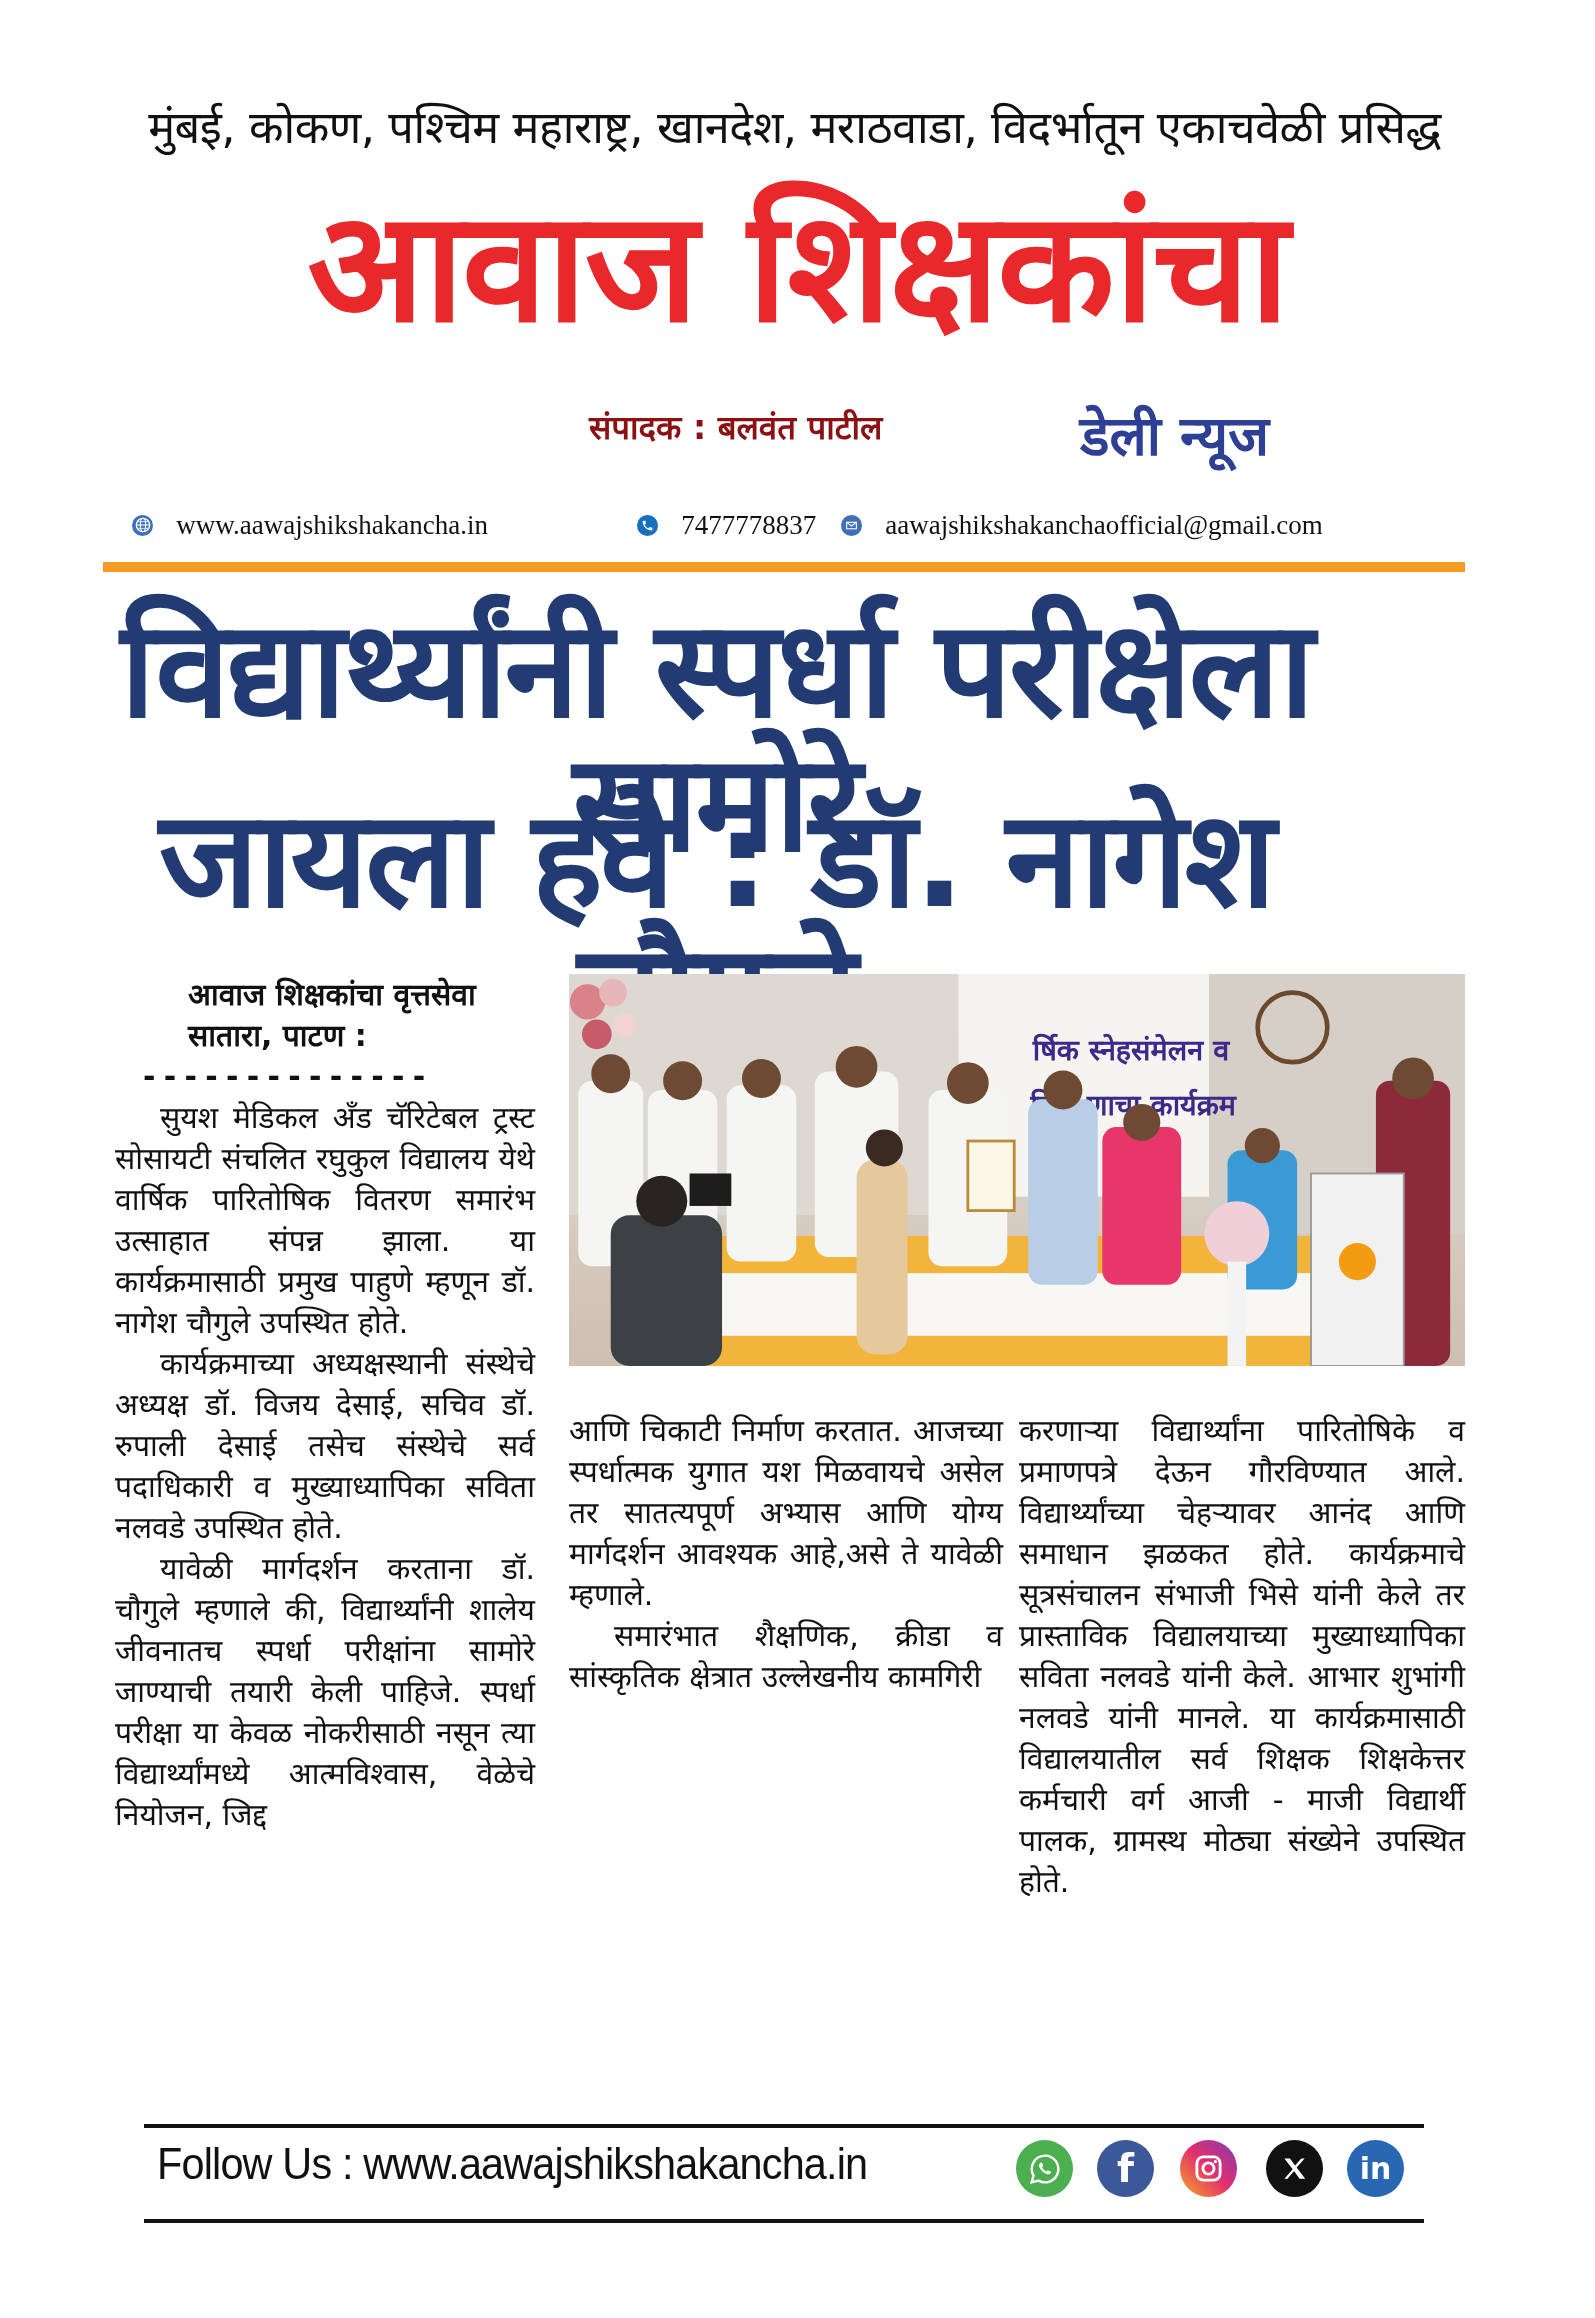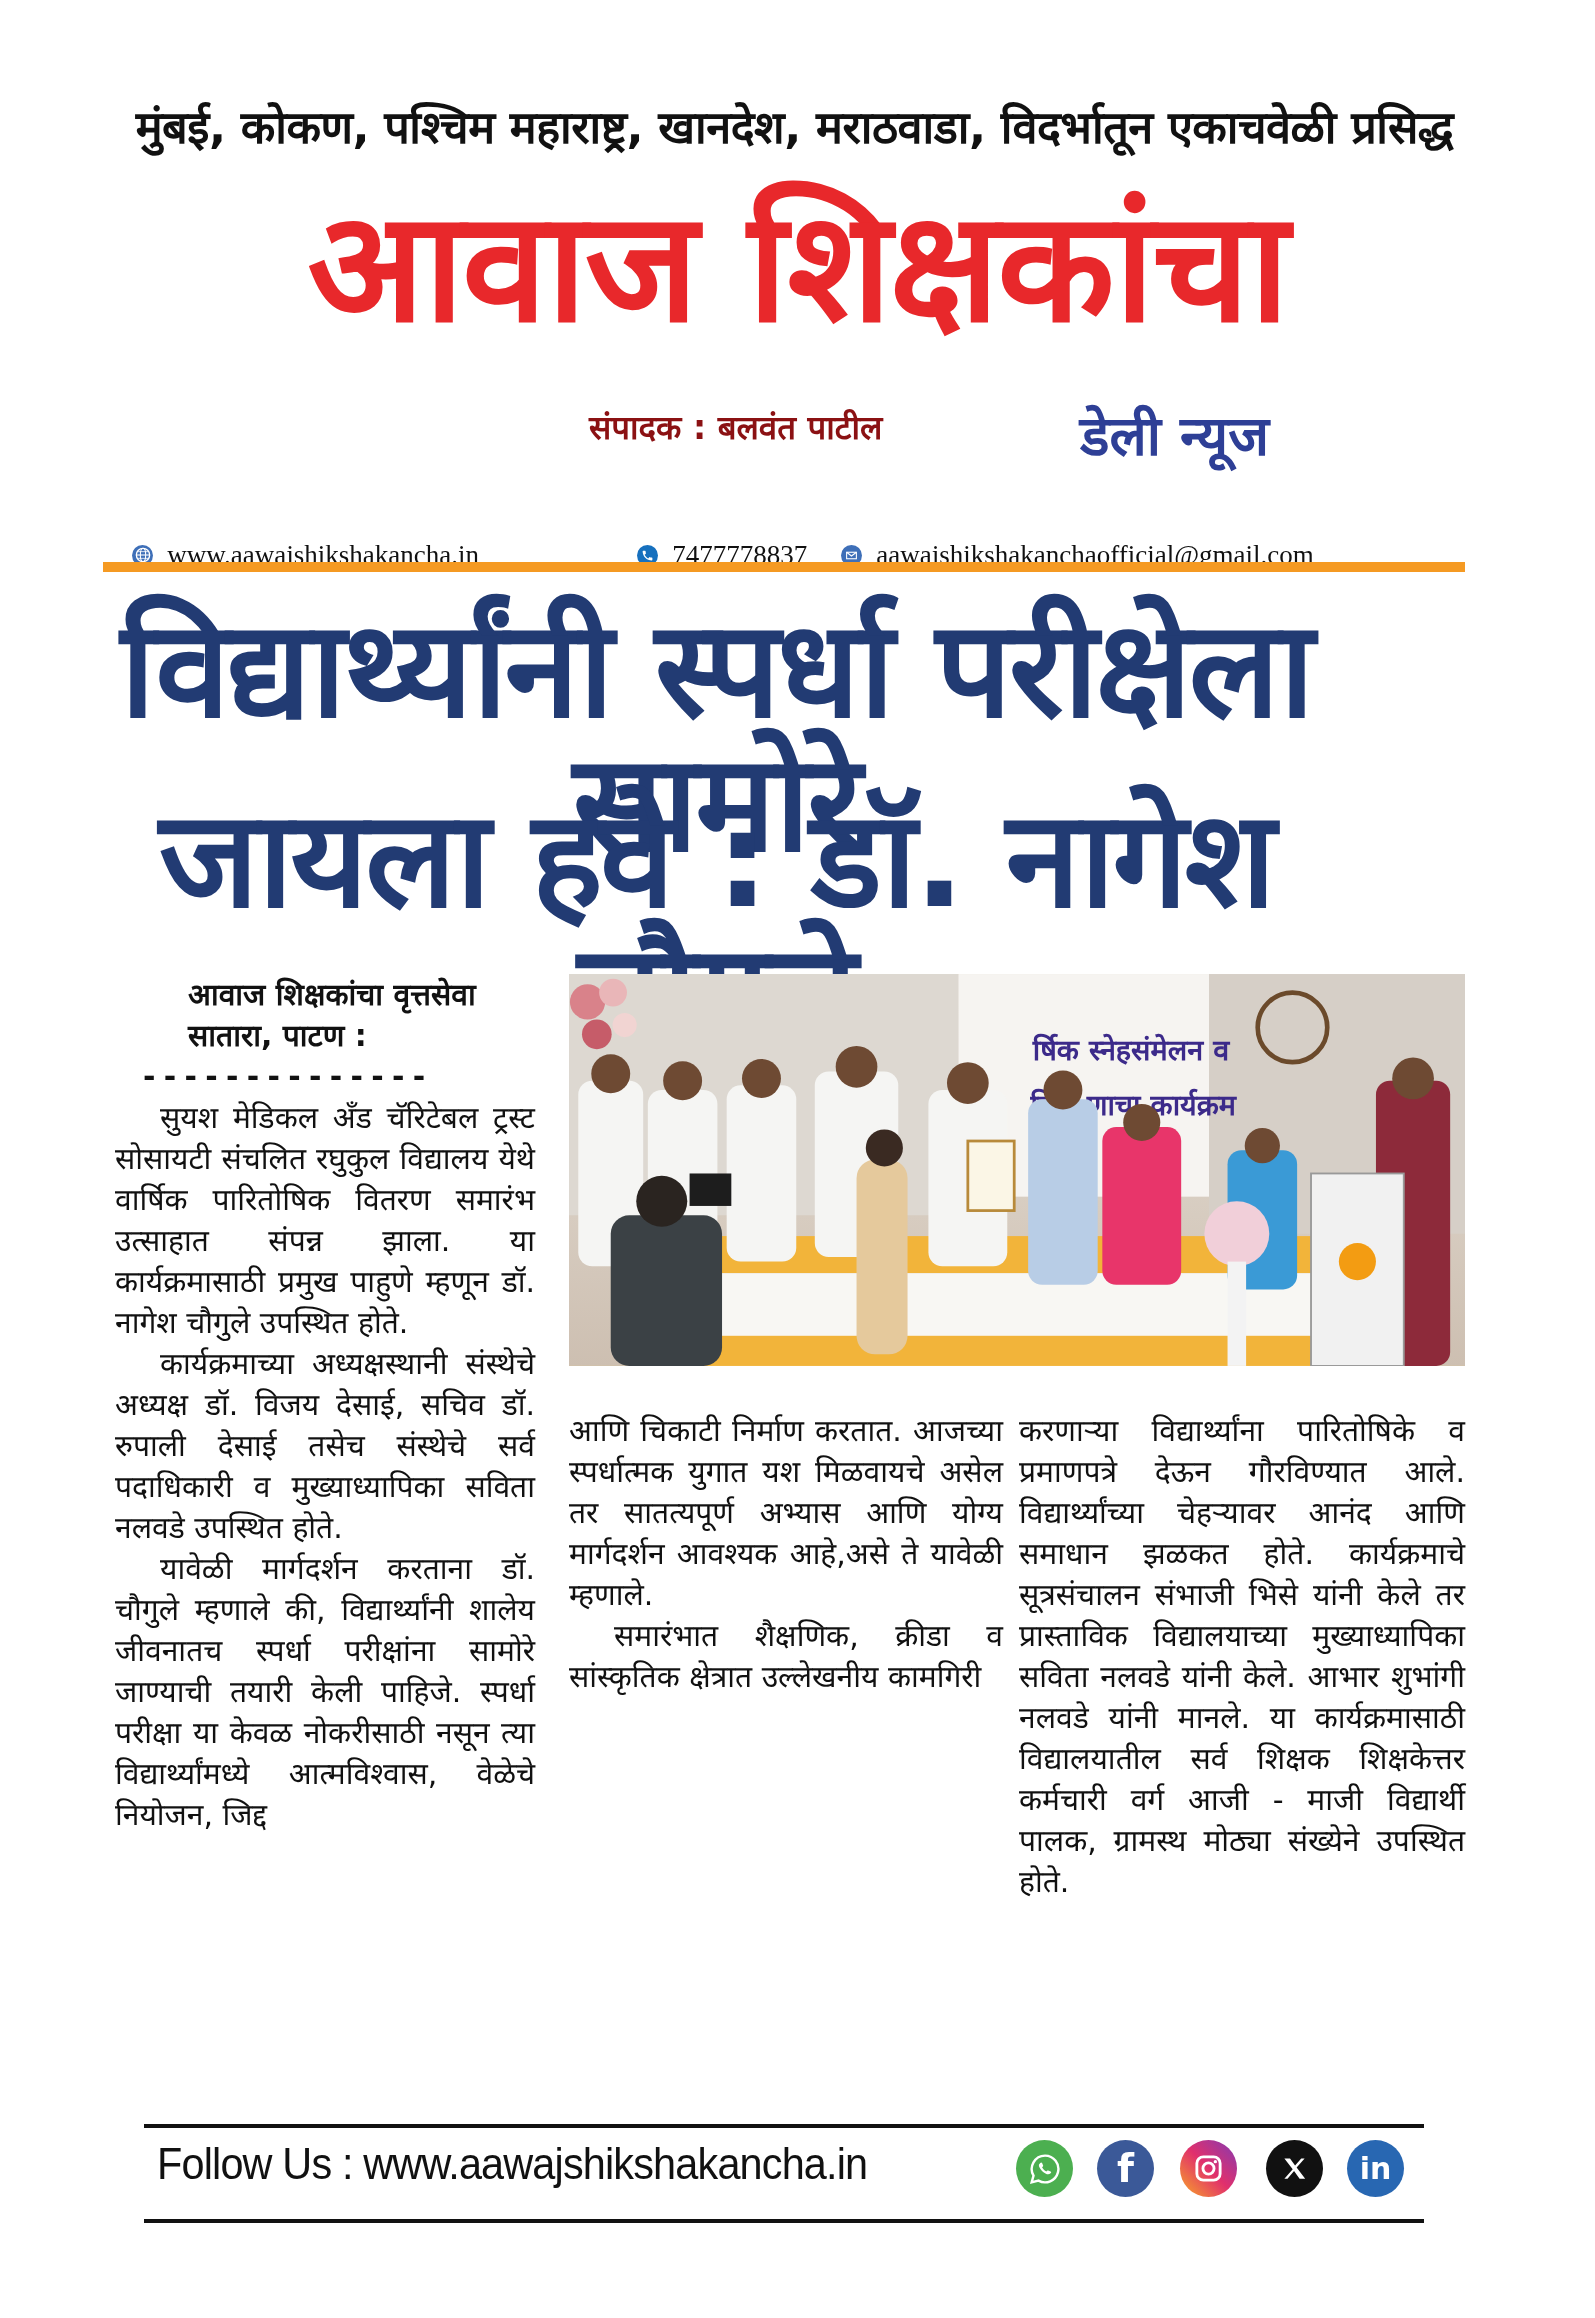--- a/index.html
+++ b/index.html
@@ -1,24 +1,24 @@
 <!DOCTYPE html>
 <html style="font-size:7.4px"><head>
 <meta charset="utf-8">
 <style>
   html, body { margin:0; padding:0; background:#ffffff; }
   body { width:1595px; height:2327px; position:relative; overflow:hidden;
          font-family:"DejaVu Sans", "Liberation Sans", sans-serif; color:#111; }
   .abs { position:absolute; }
-  .tagline { left:0; top:95px; width:1589px; text-align:center; font-size:45px; font-weight:bold; color:#111; letter-spacing:-0.5px; }
+  .tagline { left:0; top:95px; width:1589px; text-align:center; font-size:45px; font-weight:normal; color:#111; letter-spacing:-0.5px; }
   .masthead { left:0; top:176px; width:1595px; text-align:center; font-size:153px; font-weight:bold; color:#E8282B; line-height:1.2; letter-spacing:-1.9px; }
   .editor { left:589px; top:404px; font-size:33px; font-weight:bold; color:#8B1113; }
   .daily { left:1080px; top:396px; font-size:55px; font-weight:bold; color:#2E3F96;text-align:right; }
   .contact-row { left:132px; top:510px; height:37px; width:1345px; font-family:"Liberation Serif", serif; font-size:27px; color:#111; }
-  .contact-item { position:absolute; top:0; display:flex; align-items:center; gap:14px;margin-top:30px; }
+  .contact-item { position:absolute; top:0; display:flex; align-items:center; gap:23px; }
   .icon-circle { width:21.3px; height:21.3px; border-radius:50%; display:inline-flex; align-items:center; justify-content:center; color:#fff; font-size:14px; }
   .orange-bar { left:103px; top:562px; width:1362px; height:10.2px; background:#F59A23; }
   .headline { left:4px; width:1424px; text-align:center; font-size:134px; font-weight:bold; color:#223B73; letter-spacing:-2.8px; line-height:1; }
   .hl1 { top:603px; }
   .hl2 { top:793px; }
   .col { font-size:30px; line-height:41px; text-align:justify; color:#111; }
   .col p { margin:0; text-indent:45px; }
   .col p.noindent { text-indent:0; }
   .dateline { font-weight:bold; text-indent:0; }
   .col1 { left:115px; top:974px; width:420px; }

